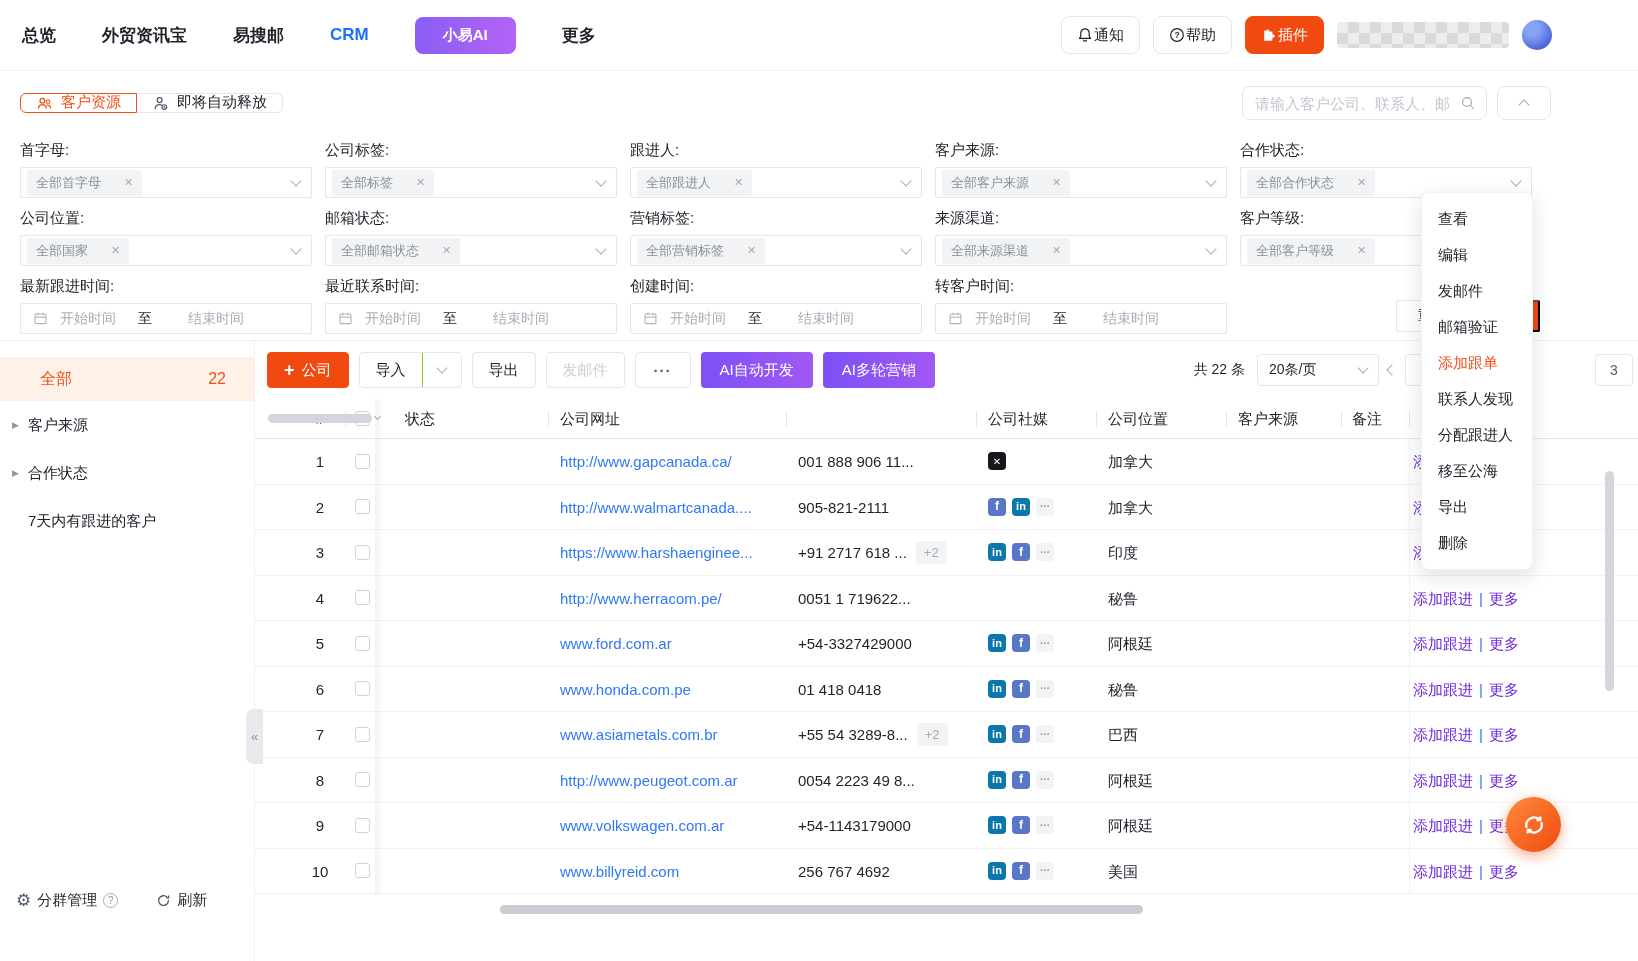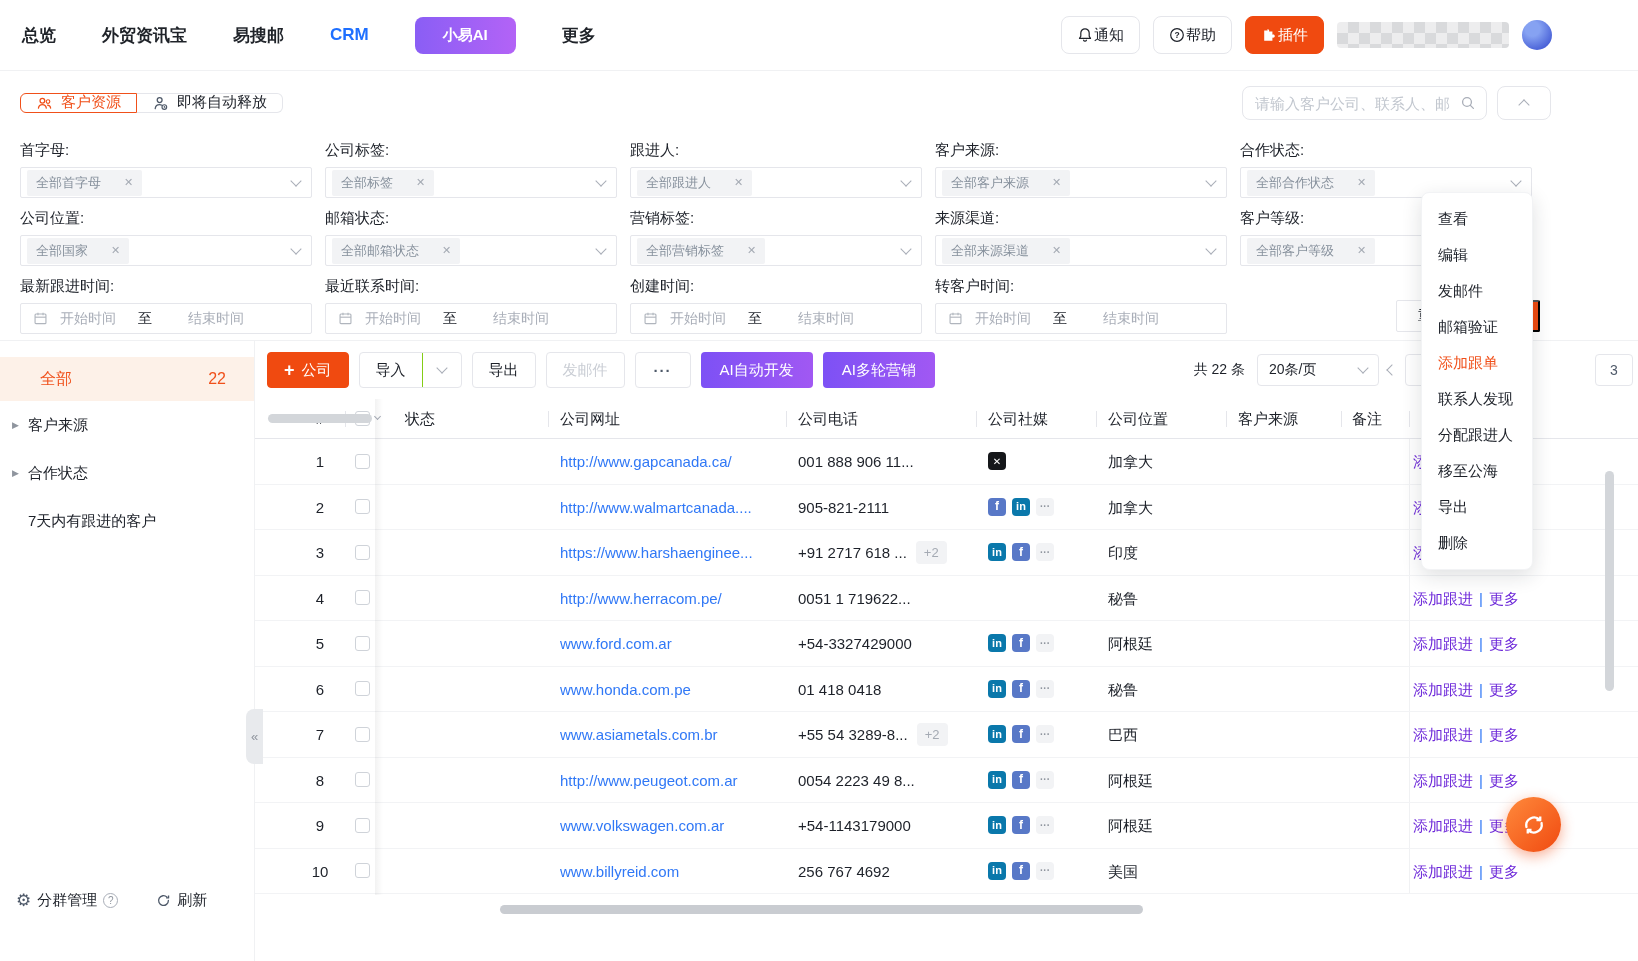--- a/index.html
+++ b/index.html
@@ -462,21 +462,20 @@
     </div>
 
     <div class="thead">
       <span class="hcell c-idx">#</span>
       <div class="hcell c-check">
         <span class="cb"></span>
         <span class="cv down sm"></span>
       </div>
       <span class="hcell c-status">状态</span>
       <span class="hcell c-url">公司网址</span>
-      <span class="hcell c-phone">公司电话</span>
       <span class="hcell c-social">公司社媒</span>
       <span class="hcell c-loc">公司位置</span>
       <span class="hcell c-src">客户来源</span>
       <span class="hcell c-note">备注</span>
       <span class="hdiv" style="left:90px"></span>
       <span class="hdiv" style="left:293px"></span>
       <span class="hdiv" style="left:531px"></span>
       <span class="hdiv" style="left:721px"></span>
       <span class="hdiv" style="left:841px"></span>
       <span class="hdiv" style="left:971px"></span>

